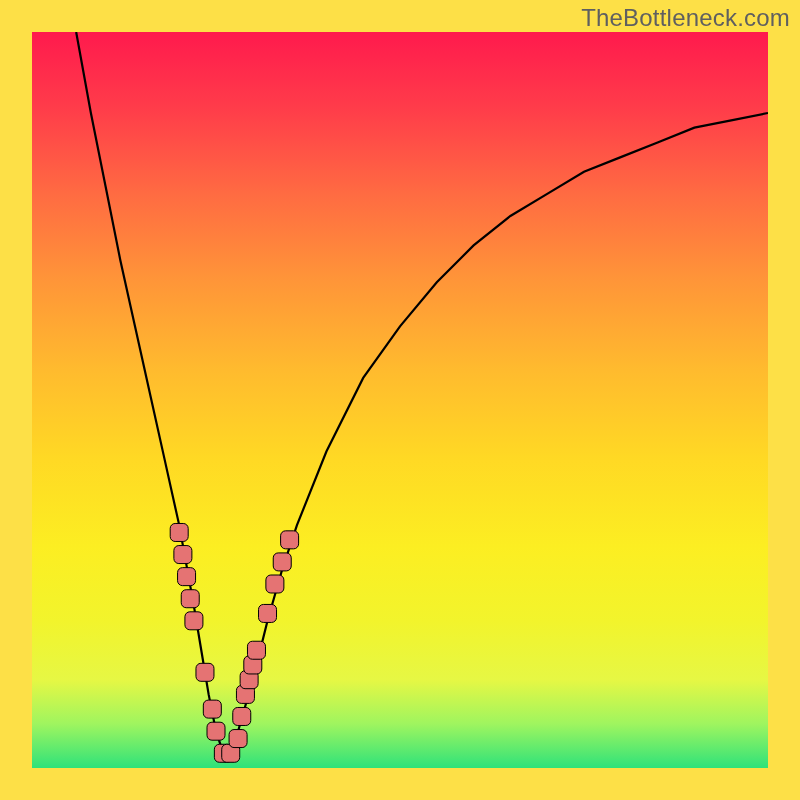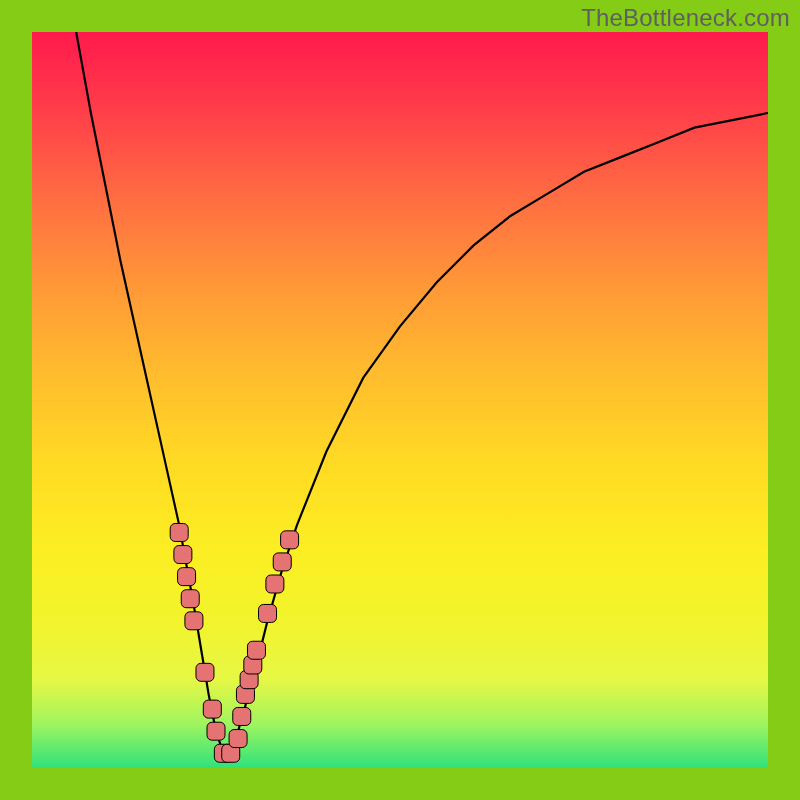--- a/index.html
+++ b/index.html
@@ -10,21 +10,21 @@
     overflow: hidden;
     background: #000;
     font-family: Arial, Helvetica, sans-serif;
   }
   .frame {
     position: absolute;
     left: 0;
     top: 0;
     width: 800px;
     height: 800px;
-    background: #84cc16;
+    background: #fde047;
   }
   .plot-area {
     position: absolute;
     left: 32px;
     top: 32px;
     width: 736px;
     height: 736px;
     background: linear-gradient(
       to bottom,
       #ff1a4d 0%,

